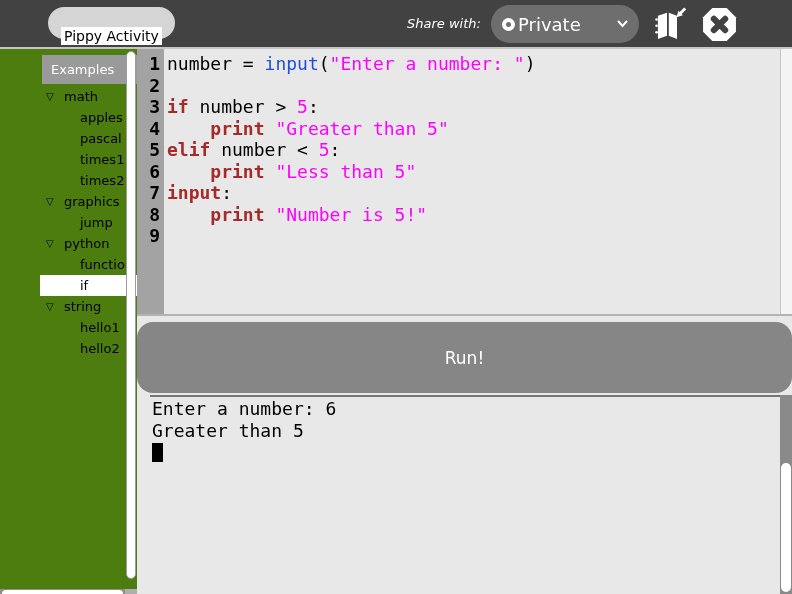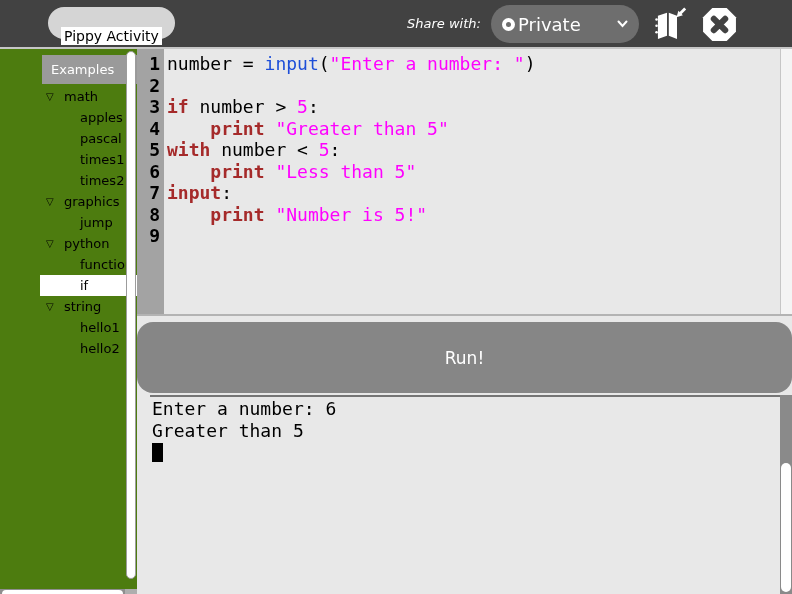--- a/index.html
+++ b/index.html
@@ -177,21 +177,21 @@
           <div class="gnum">6</div>
           <div class="gnum">7</div>
           <div class="gnum">8</div>
           <div class="gnum">9</div>
         </div>
       <div class="code">
           <div class="code-line"><span class="pln">number = </span><span class="fn">input</span><span class="pln">(</span><span class="str">"Enter a number: "</span><span class="pln">)</span></div>
           <div class="code-line">&nbsp;</div>
           <div class="code-line"><span class="kw">if</span><span class="pln"> number &gt; </span><span class="num">5</span><span class="pln">:</span></div>
           <div class="code-line"><span class="pln">    </span><span class="kw">print</span><span class="pln"> </span><span class="str">"Greater than 5"</span></div>
-          <div class="code-line"><span class="kw">with</span><span class="pln"> number &lt; </span><span class="num">5</span><span class="pln">:</span></div>
+          <div class="code-line"><span class="kw">elif</span><span class="pln"> number &lt; </span><span class="num">5</span><span class="pln">:</span></div>
           <div class="code-line"><span class="pln">    </span><span class="kw">print</span><span class="pln"> </span><span class="str">"Less than 5"</span></div>
           <div class="code-line"><span class="kw">input</span><span class="pln">:</span></div>
           <div class="code-line"><span class="pln">    </span><span class="kw">print</span><span class="pln"> </span><span class="str">"Number is 5!"</span></div>
           <div class="code-line">&nbsp;</div>
         </div>
     </div>
     <div class="editor-vscroll"></div>
 
     <div class="run-button">
       <span>Run!</span>

